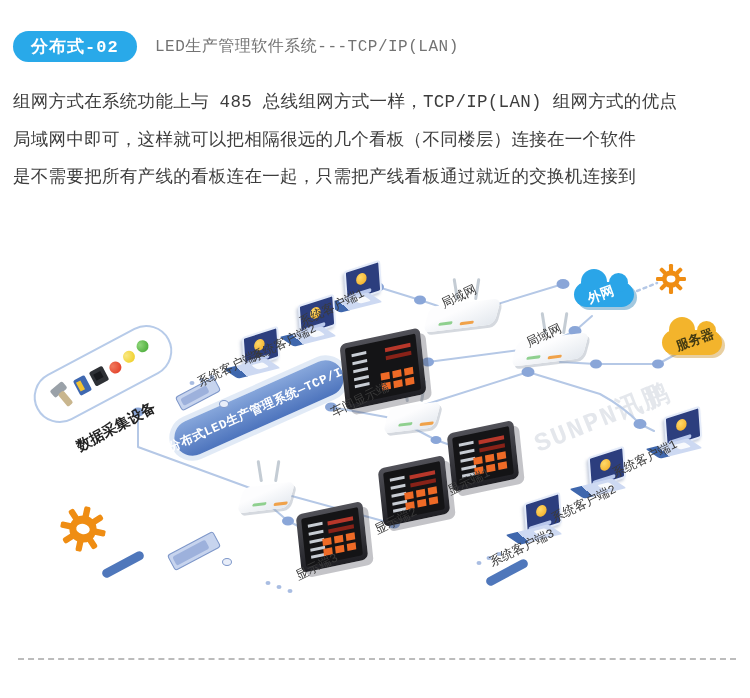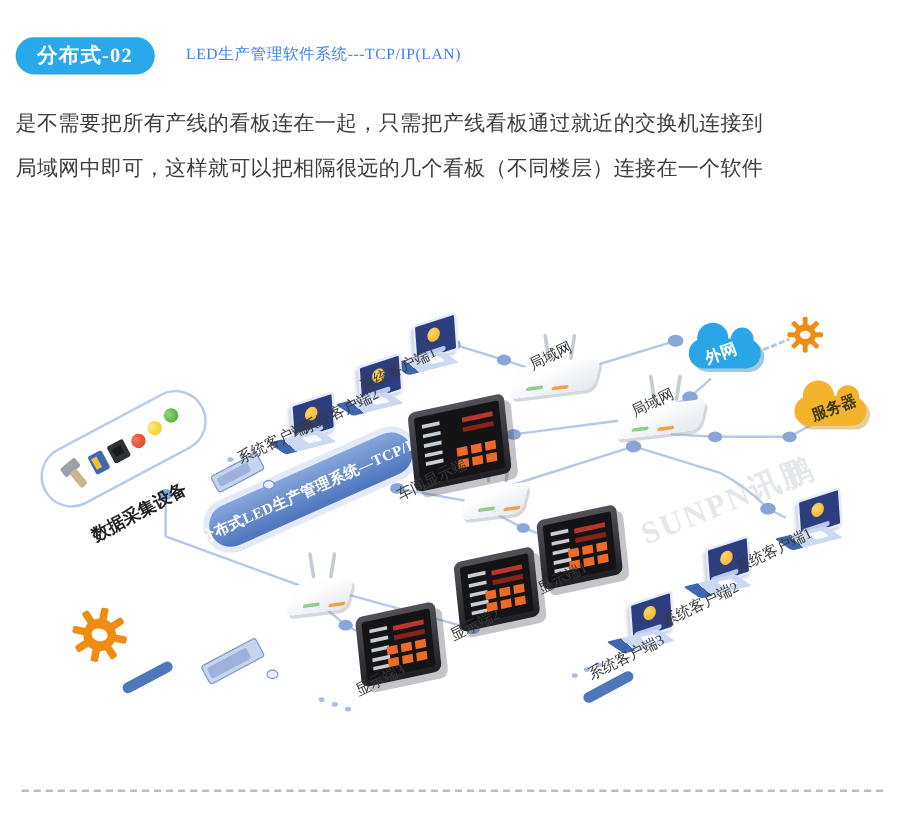--- a/index.html
+++ b/index.html
@@ -1,22 +1,22 @@
 <!DOCTYPE html>
 <html><head>
 <meta charset="utf-8">
 <style>
   html,body{margin:0;padding:0;background:#fff;}
   .page{position:relative;width:750px;height:698px;background:#fff;overflow:hidden;
-        font-family:Liberation Serif, serif;}
+        font-family:Liberation Mono, monospace;}
 
   
   .badge{position:absolute;left:13px;top:31px;background:#29a9e9;color:#fff;
          font-size:17px;font-weight:bold;padding:4px 18px;border-radius:16px;letter-spacing:1px;}
-  .title{position:absolute;left:155px;top:36px;font-size:13px;color:#3b82f6;font-weight:500;letter-spacing:.5px;}
+  .title{position:absolute;left:155px;top:36px;font-size:16px;color:#737373;font-weight:500;letter-spacing:.5px;}
 
   
   .para{position:absolute;left:13px;top:84px;width:730px;}
   .pline{height:37.5px;line-height:37.5px;font-size:17.5px;color:#3d3d3d;white-space:nowrap;letter-spacing:.3px;}
 
   
   .diagram{position:absolute;left:0;top:240px;width:750px;height:410px;}
   .wires{position:absolute;left:0;top:-240px;width:750px;height:698px;z-index:1;}
   .wires path{fill:none;stroke:#b5c8e6;stroke-width:2;stroke-linejoin:round;stroke-linecap:round;}
   .wires path.dashed{stroke-dasharray:3 4;stroke-width:2.5;}
@@ -115,22 +115,23 @@
 </style>
 </head>
 <body>
 
 <div class="page">
 
   <span class="badge">分布式-02</span>
   <span class="title">LED生产管理软件系统---TCP/IP(LAN)</span>
 
   <div class="para">
+    <div class="pline">组网方式在系统功能上与 485 总线组网方式一样，TCP/IP(LAN) 组网方式的优点</div>
+    <div class="pline">局域网中即可，这样就可以把相隔很远的几个看板（不同楼层）连接在一个软件</div>
     <div class="pline">是不需要把所有产线的看板连在一起，只需把产线看板通过就近的交换机连接到</div>
-    <div class="pline">局域网中即可，这样就可以把相隔很远的几个看板（不同楼层）连接在一个软件</div>
   </div>
 
   <div class="diagram">
 
     <div class="watermark">SUNPN讯鹏</div>
 
     <svg class="wires" viewBox="0 0 750 698">
       <path d="M138,412 L138,447 L250,488"></path>
       <path d="M262,499 L288,521 L306,530"></path>
       <path d="M277,492 L394,524"></path>

